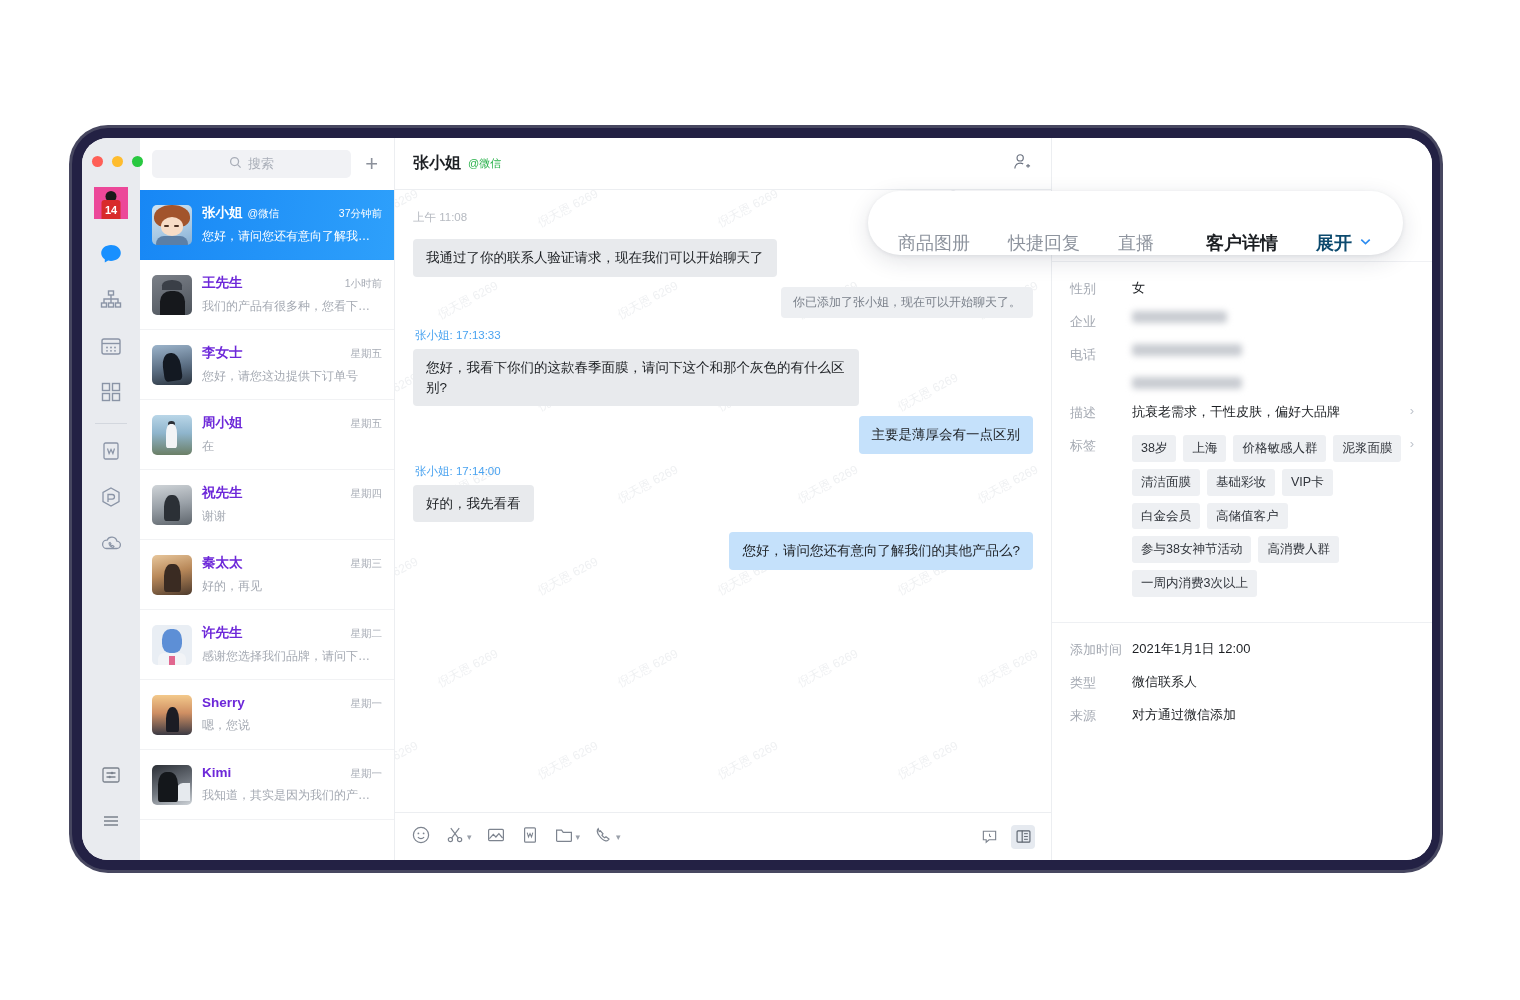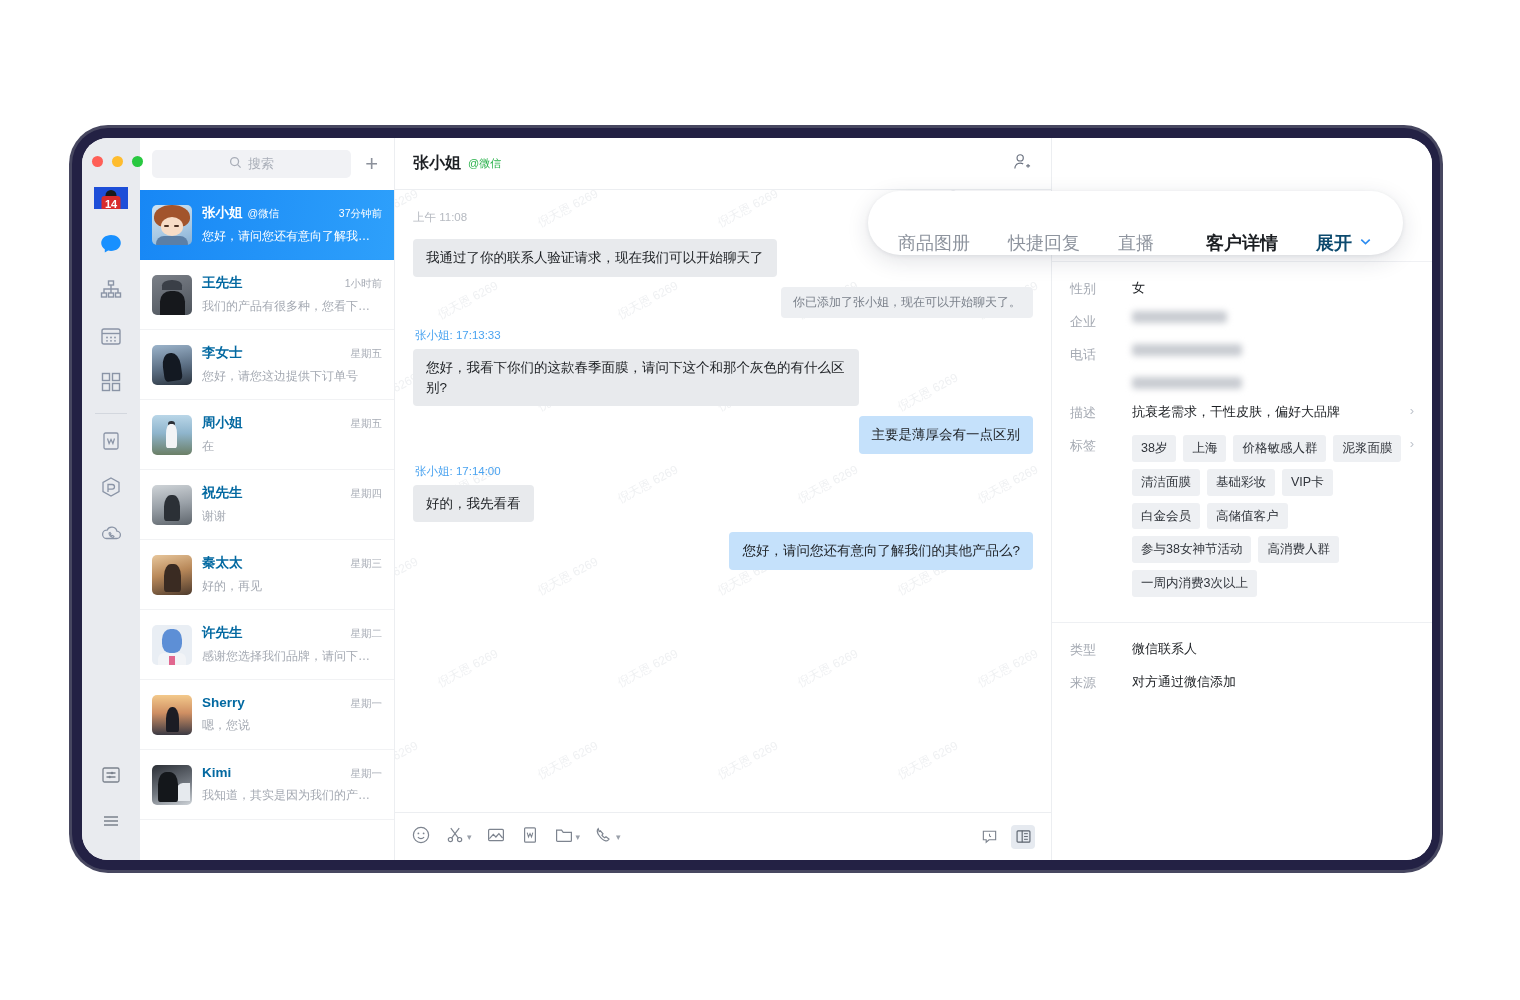--- a/index.html
+++ b/index.html
@@ -37,23 +37,23 @@
     background: #e9ebef;
     display: flex; flex-direction: column; align-items: center;
     padding-top: 10px;
     position: relative;
   }
   .win-dots { display: flex; gap: 9px; align-self: flex-start; margin: 8px 0 0 10px; }
   .dot { width: 11px; height: 11px; border-radius: 50%; }
   .dot.r { background: #ff5f57; } .dot.y { background: #febc2e; } .dot.g { background: #28c840; }
 
   .rail-avatar {
-    width: 34px; height: 22px; border-radius: 0;
+    width: 34px; height: 32px; border-radius: 0;
     margin-top: 20px; overflow: hidden;
-    background: #1d4ed8;
+    background: #ec4899;
     position: relative;
   }
   .rail-avatar .jersey {
     position: absolute; left: 50%; top: 40%; transform: translateX(-50%);
     width: 19px; height: 22px; background: #d82b2b; border-radius: 3px 3px 0 0;
   }
   .rail-avatar .head {
     position: absolute; left: 50%; top: 14%; transform: translateX(-50%);
     width: 11px; height: 11px; border-radius: 50%; background: #1a1a1a;
   }
@@ -94,21 +94,21 @@
     border-bottom: 1px solid #f1f2f4;
     position: relative;
   }
   .conv.selected {
     background: linear-gradient(100deg,#1787f5 0%, #2ea0fb 100%);
     border-bottom-color: transparent;
   }
   .conv-av { width: 40px; height: 40px; border-radius: 5px; flex: 0 0 40px; overflow: hidden; position: relative; }
   .conv-body { flex: 1; min-width: 0; }
   .conv-row1 { display: flex; align-items: baseline; gap: 5px; }
-  .conv-name { font-size: 13.5px; font-weight: bold; color: #0369a1; white-space: nowrap; }
+  .conv-name { font-size: 13.5px; font-weight: bold; color: #6d28d9; white-space: nowrap; }
   .conv-src { font-size: 10.5px; color: #9aa0ab; }
   .conv-time { margin-left: auto; font-size: 10.5px; color: #a8adb6; white-space: nowrap; }
   .conv-msg {
     font-size: 12px; color: #a4a9b2; margin-top: 6px;
     white-space: nowrap; overflow: hidden; text-overflow: ellipsis;
   }
   .conv.selected .conv-name, .conv.selected .conv-src,
   .conv.selected .conv-time, .conv.selected .conv-msg { color: #ffffff; }
 
   
@@ -677,20 +677,24 @@
                 <span class="tag">一周内消费3次以上</span>
               </div>
           </div>
           <div class="chev">›</div>
         </div>
       </div>
 
       <div class="sect" style="border-bottom:none">
         <div id="detail-meta">
             <div class="frow">
+              <div class="fkey">添加时间</div>
+              <div class="fval">2021年1月1日 12:00</div>
+            </div>
+            <div class="frow">
               <div class="fkey">类型</div>
               <div class="fval">微信联系人</div>
             </div>
             <div class="frow">
               <div class="fkey">来源</div>
               <div class="fval">对方通过微信添加</div>
             </div>
           </div>
       </div>
     </div>

